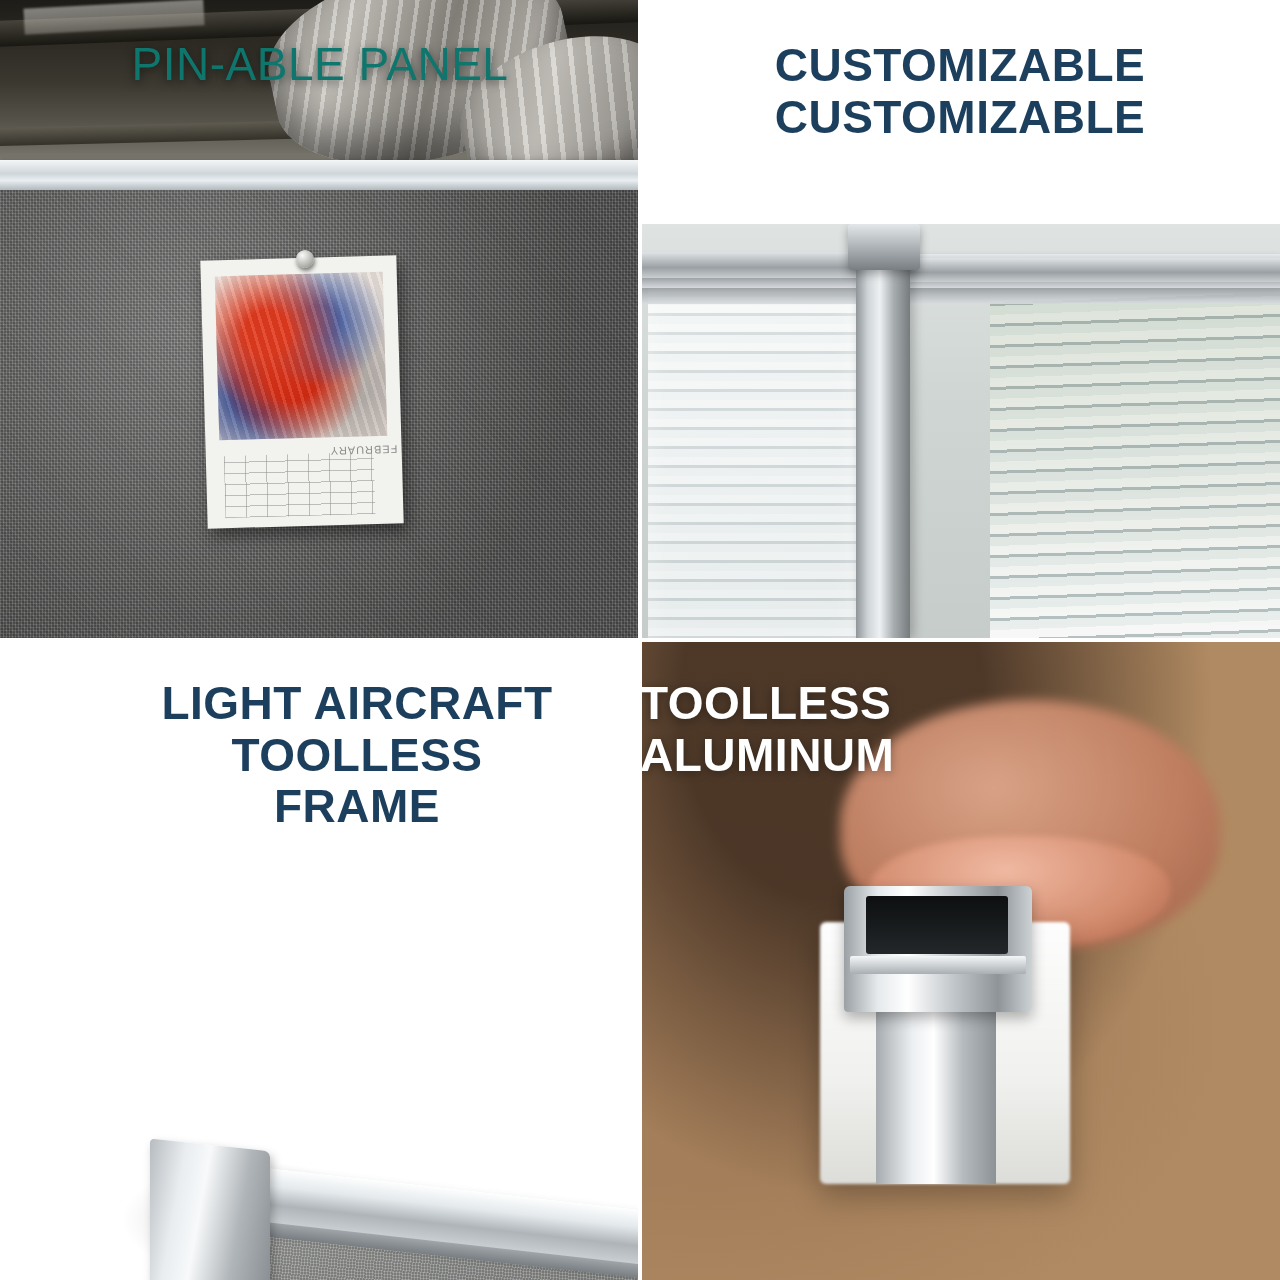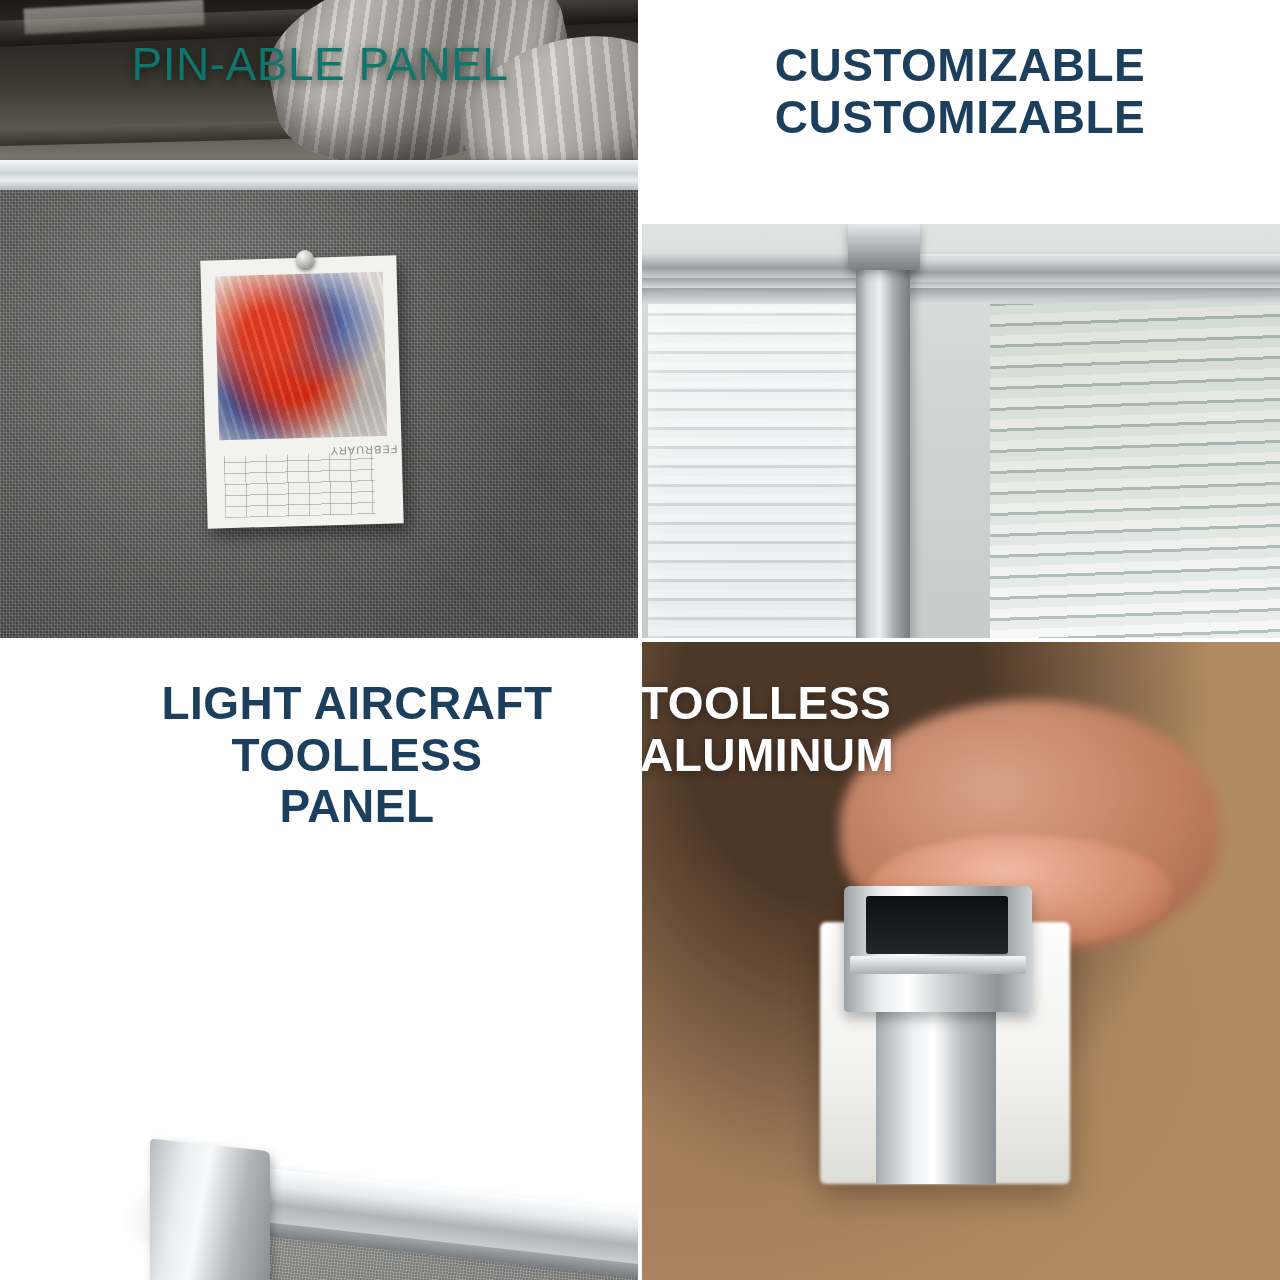--- a/index.html
+++ b/index.html
@@ -510,21 +510,21 @@
       <div class="alu-fabric"></div>
       <div class="alu-top-rail"></div>
       <div class="alu-top-rail-edge"></div>
       <div class="alu-left-post2"></div>
       <div class="alu-left-post"></div>
       <div class="alu-corner"></div>
     </div>
     <div class="label-frame">
       <div>LIGHT AIRCRAFT</div>
       <div>TOOLLESS</div>
-      <div>PANEL</div>
+      <div>FRAME</div>
     </div>
   </div>
 
   <div class="cell cell-toolless">
     <div class="skin-bg"></div>
     <div class="skin-blur"></div>
     <div class="finger"></div>
     <div class="fingertip"></div>
     <div class="white-block"></div>
     <div class="connector-stem"></div>

